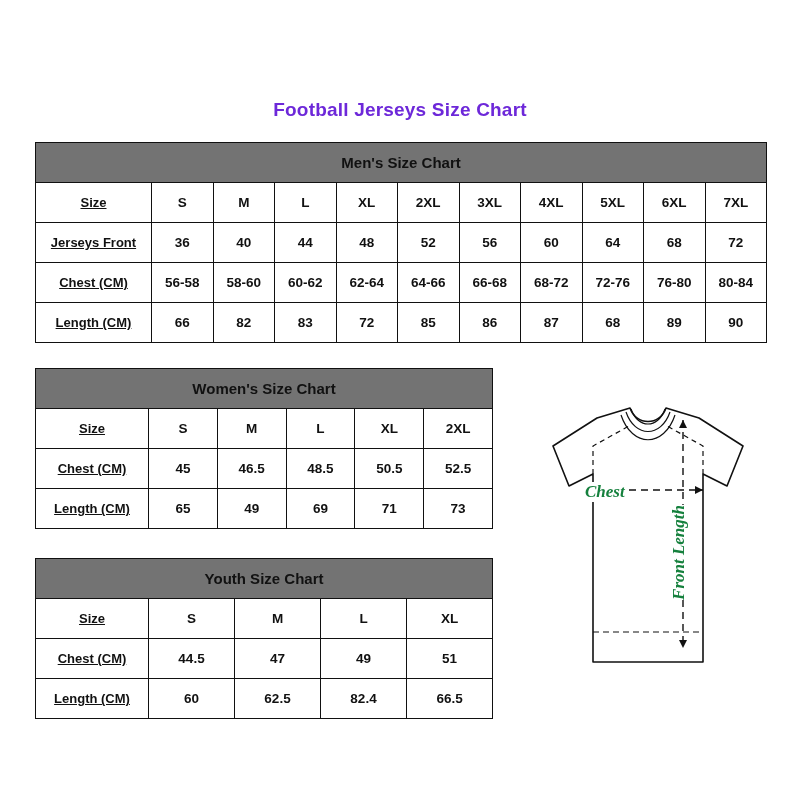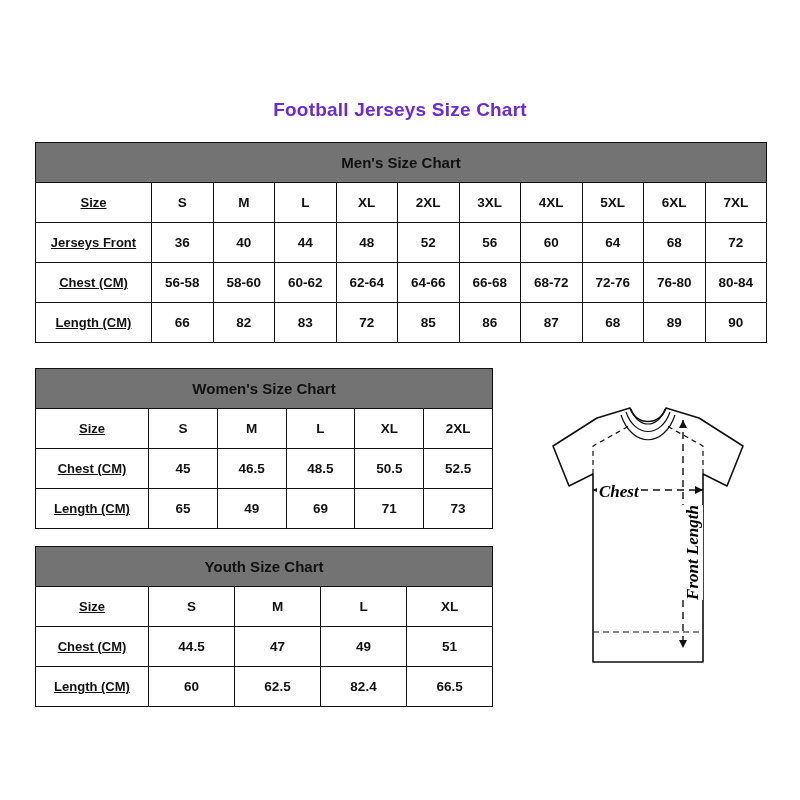--- a/index.html
+++ b/index.html
@@ -71,42 +71,41 @@
   #womens-table { width: 457px; }
   #womens-table col.c0 { width: 113px; }
   #womens-table col.cx { width: 68.8px; }
 
   
   #youth-table-wrap {
     position: absolute;
     left: 35px;
     top: 546px;
   }
-  #youth-table { width: 457px; }
+  #youth-table { width: 457px; margin-top: 12px; }
   #youth-table col.c0 { width: 113px; }
   #youth-table col.cx { width: 86px; }
 
   
   #shirt-diagram {
     position: absolute;
     left: 505px;
     top: 400px;
     width: 275px;
     height: 290px;
   }
   .diagram-label {
     position: absolute;
     font-family: "Liberation Serif", serif;
     font-style: italic;
     font-weight: bold;
     font-size: 17px;
-    color: #000000;
+    color: #15803d;
     background: #ffffff;
     padding: 0 2px;
-    margin-left: 14px;
   }
   #chest-label {
     left: 78px;
     top: 82px;
   }
   #front-length-label {
     left: 163px;
     top: 105px;
     writing-mode: vertical-rl;
     text-orientation: mixed;

